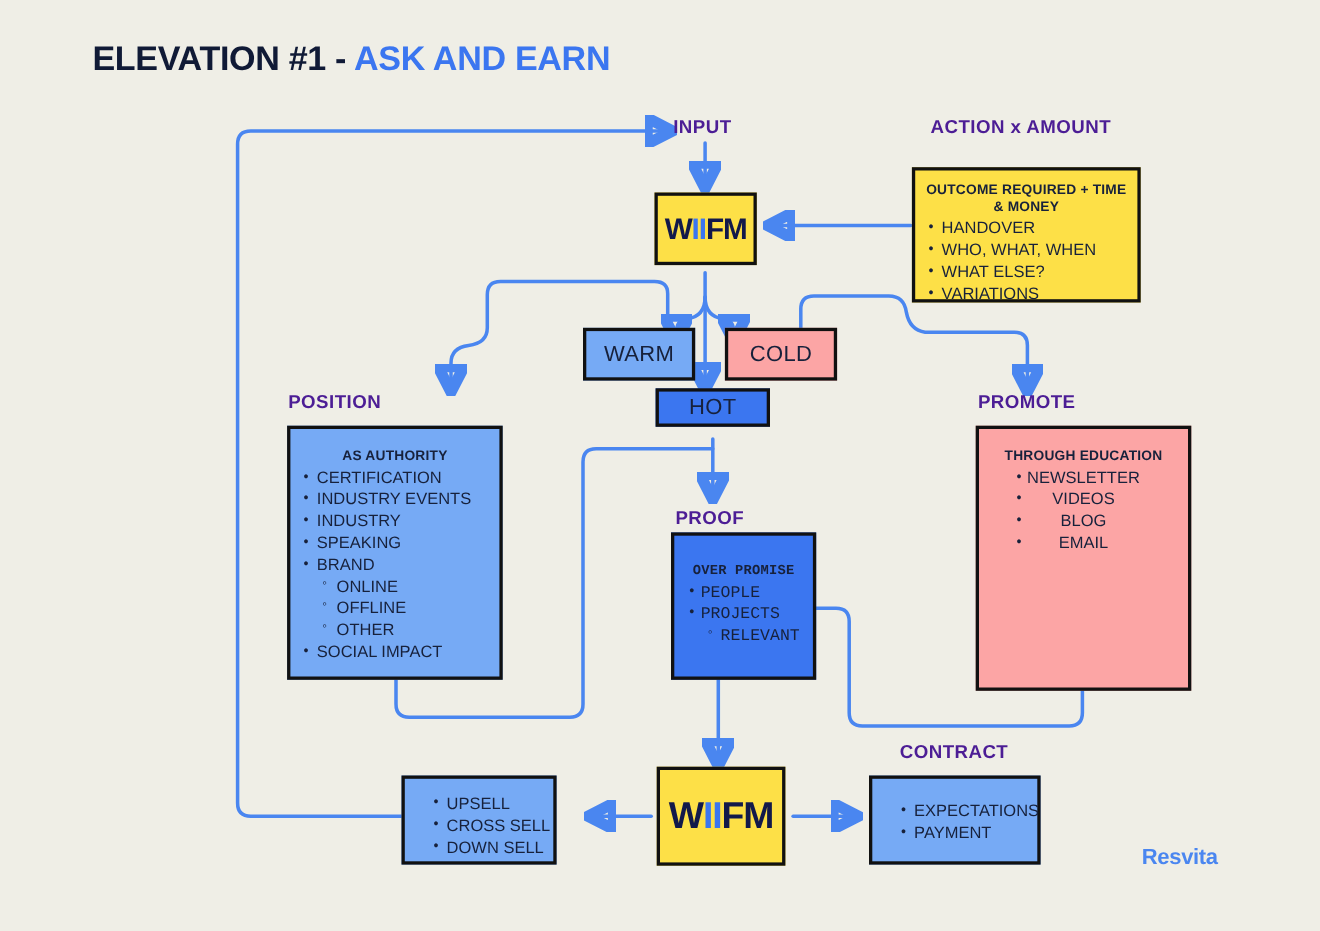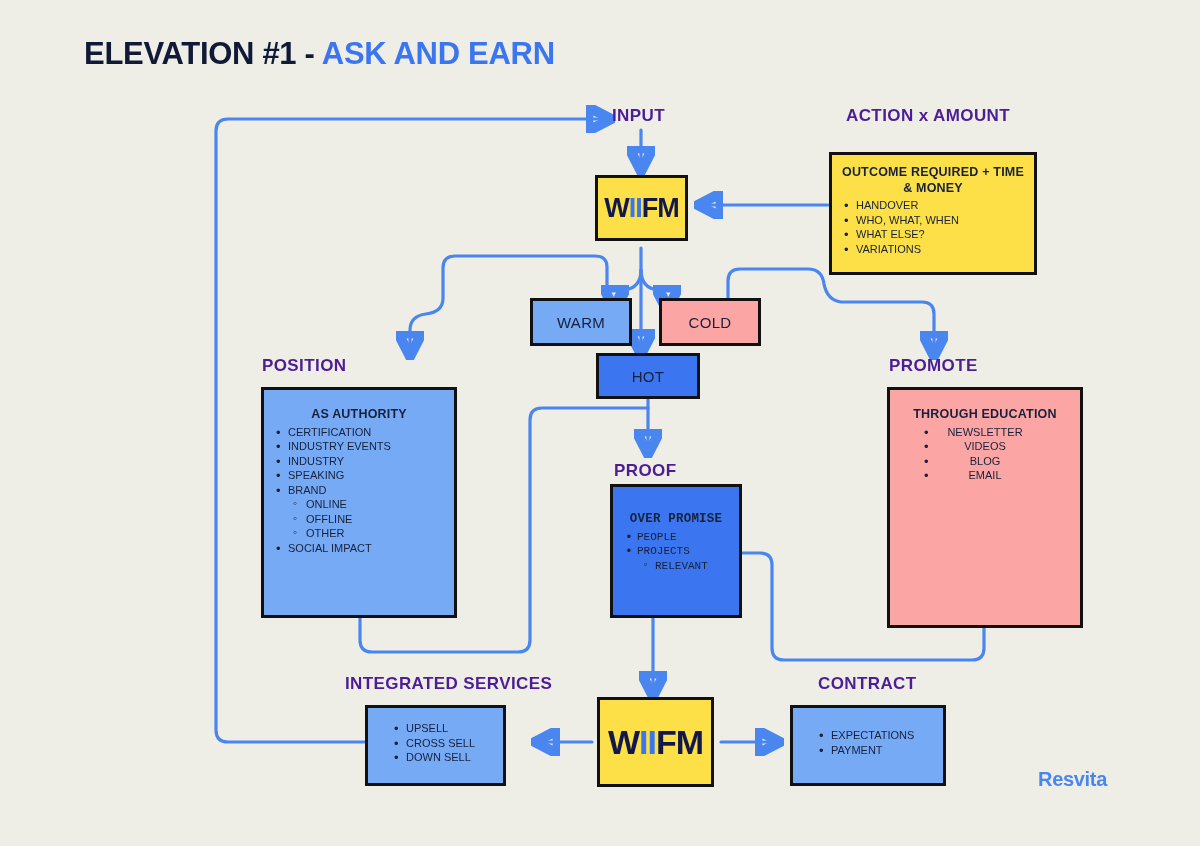--- a/index.html
+++ b/index.html
@@ -53,36 +53,36 @@
   .boxbody{
     box-sizing:border-box;width:100%;height:100%;
     padding:10px 8px;color:#17213b;
   }
   .bhead{
     text-align:center;font-weight:bold;font-size:12.5px;
     line-height:1.25;margin-bottom:2px;letter-spacing:.2px;
   }
   ul.bl{list-style:none;margin:0;padding:0;}
   ul.bl li{
-    position:relative;font-size:11px;line-height:1.32;
+    position:relative;font-size:15px;line-height:1.32;
     padding-left:16px;white-space:nowrap;
   }
   ul.bl li::before{
     content:"•";position:absolute;left:4px;top:-1px;font-size:13px;
   }
   ul.bl li.sub{padding-left:34px;}
   ul.bl li.sub::before{content:"◦";left:21px;font-size:12px;}
   ul.bl.center li{text-align:center;padding-left:0;}
   ul.bl.center li::before{left:26px;}
 
   
   .chip{
     width:100%;height:100%;
     display:flex;align-items:center;justify-content:center;
-    font-size:15px;color:#17213b;letter-spacing:.3px;
+    font-size:20px;color:#17213b;letter-spacing:.3px;
   }
 
   
   .brand{
     position:absolute;left:1038px;top:768px;
     color:#4a86f0;font-size:20px;font-weight:bold;letter-spacing:-.3px;
   }
 </style>
 </head>
 <body>
@@ -158,21 +158,21 @@
   </div>
 
   <div class="node mid" style="left:530px;top:298px;width:102px;height:48px;">
     <div class="chip">WARM</div>
   </div>
 
   <div class="node light" style="left:659px;top:298px;width:102px;height:48px;">
     <div class="chip">COLD</div>
   </div>
 
-  <div class="node strong" style="left:596px;top:353px;width:104px;height:46px;">
+  <div class="node strong" style="left:596px;top:353px;width:104px;height:35px;">
     <div class="chip">HOT</div>
   </div>
 
   <div class="caption" style="left:262px;top:356px;">POSITION</div>
 
   <div class="node mid" style="left:261px;top:387px;width:196px;height:231px;">
     <div class="boxbody" style="padding-top:17px;">
       <div class="bhead">AS AUTHORITY</div>
       <ul class="bl">
         <li>CERTIFICATION</li>
@@ -208,21 +208,20 @@
     <div class="boxbody" style="padding-top:25px;">
       <div class="bhead">OVER PROMISE</div>
       <ul class="bl">
         <li>PEOPLE</li>
         <li>PROJECTS</li>
         <li class="sub">RELEVANT</li>
       </ul>
     </div>
   </div>
 
-  <div class="caption" style="left:345px;top:674px;">INTEGRATED SERVICES</div>
 
   <div class="node mid" style="left:365px;top:705px;width:141px;height:81px;">
     <div class="boxbody" style="padding-top:13px;padding-left:22px;">
       <ul class="bl">
         <li>UPSELL</li>
         <li>CROSS SELL</li>
         <li>DOWN SELL</li>
       </ul>
     </div>
   </div>

